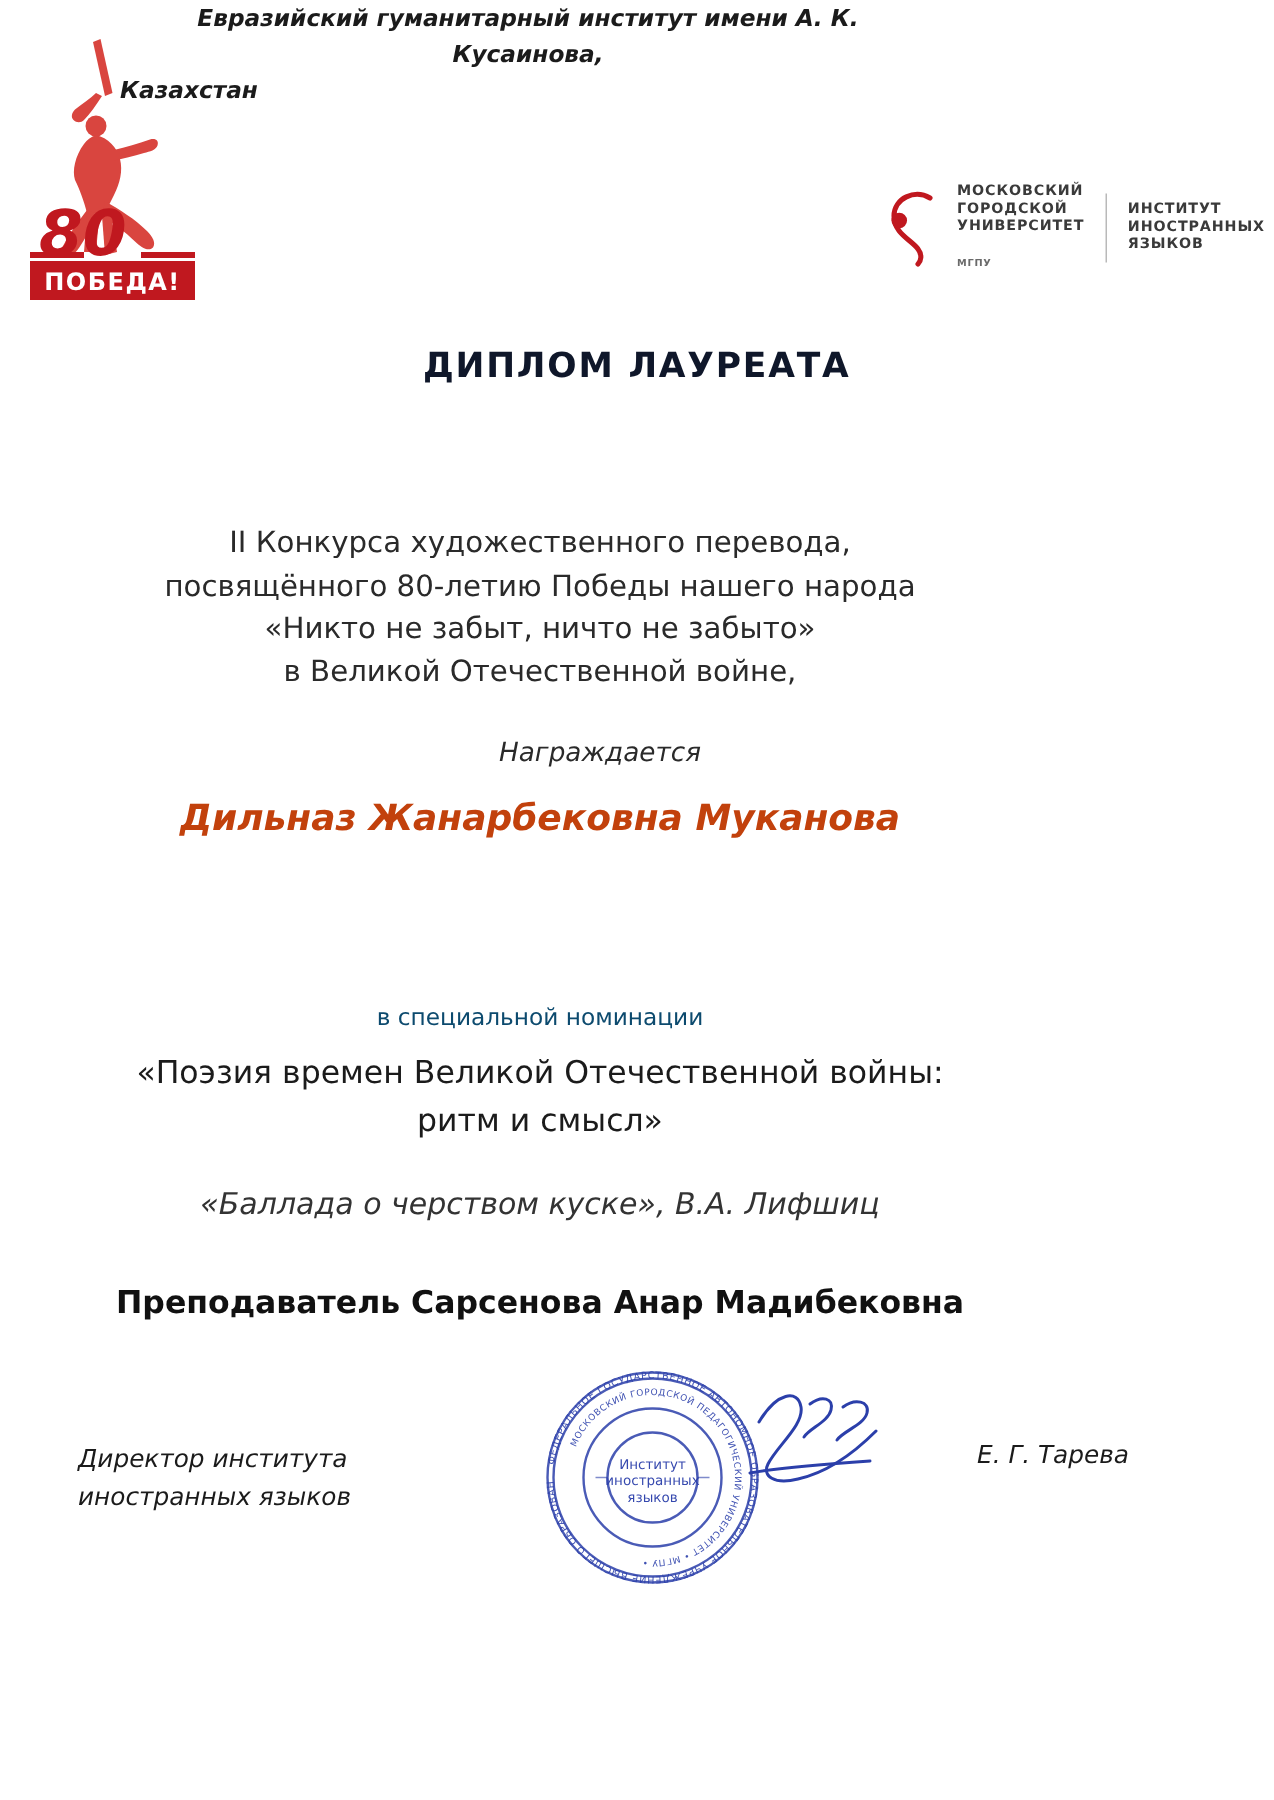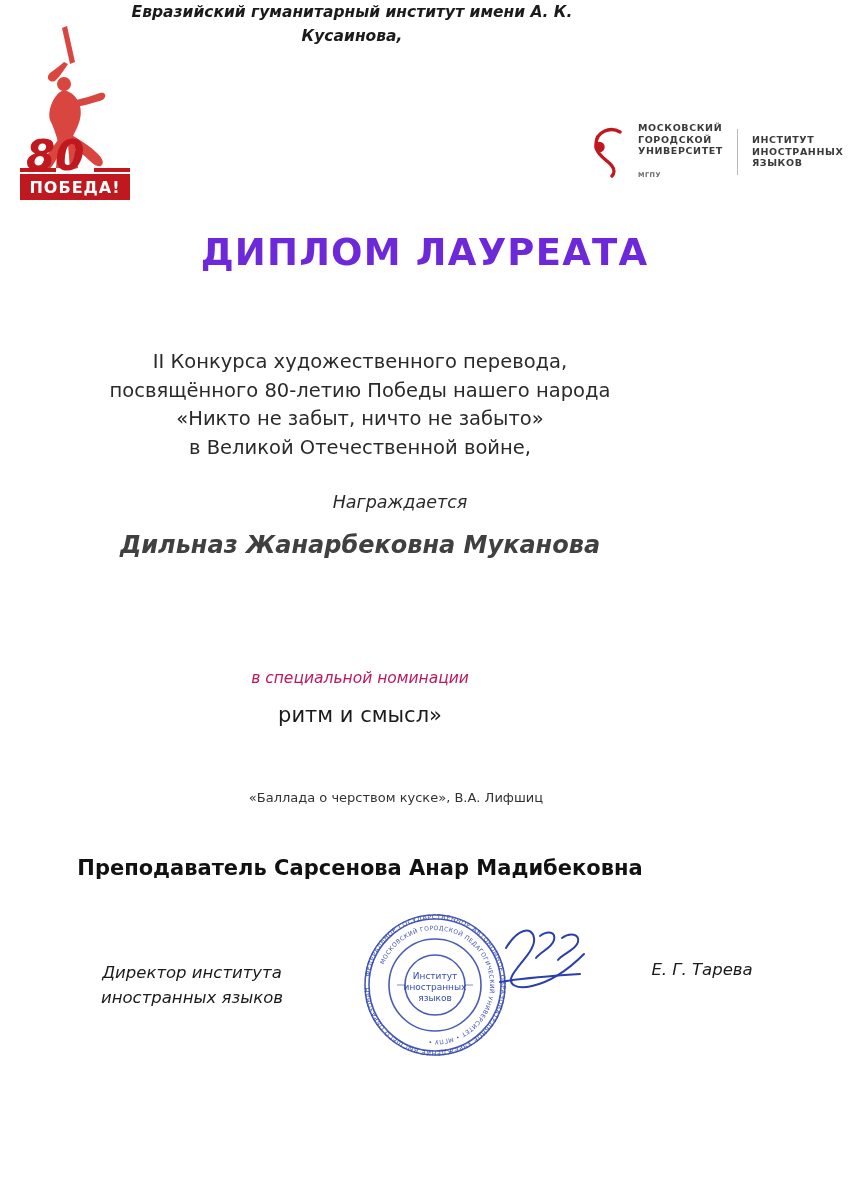--- a/index.html
+++ b/index.html
@@ -72,23 +72,23 @@
 
   
   .doc-title {
     position: absolute;
     top: 231px;
     left: 0;
     width: 849px;
     text-align: center;
     font-family: "DejaVu Sans", sans-serif;
     font-weight: bold;
-    font-size: 37px;
+    font-size: 23px;
     letter-spacing: 1.2px;
-    color: #6d28d9;
+    color: #0f172a;
   }
 
   
   .center-block {
     position: absolute;
     left: 0;
     width: 720px;
     text-align: center;
   }
   .contest {
@@ -102,21 +102,21 @@
     font-size: 17.5px;
     font-style: italic;
     color: #2a2a2a;
     margin-left: 40px;
   }
   .laureate-name {
     top: 531px;
     font-size: 24px;
     font-weight: bold;
     font-style: italic;
-    color: #404040;
+    color: #c2410c;
   }
   .affiliation {
     top: 583px;
     left: 0;
     width: 704px;
     padding: 0 80px;
     box-sizing: border-box;
     text-align: center;
     font-size: 15.5px;
     line-height: 24px;
@@ -125,49 +125,47 @@
     color: #1b1b1b;
   }
   .affiliation .line2 {
     display: block;
     text-align: left;
     padding-left: 0;
   }
   .nomination-label {
     top: 669px;
     font-size: 15.5px;
-    color: #be185d;
-    font-style: italic;
+    color: #0c4a6e;
   }
   .nomination-title {
     top: 699px;
     font-size: 21px;
     line-height: 32px;
     color: #1b1b1b;
   }
   .work {
     top: 790px;
-    font-size: 13px;
+    font-size: 20px;
+    font-style: italic;
     color: #333333;
-    padding-left: 36px;
   }
   .teacher {
     top: 856px;
     font-size: 21px;
     font-weight: bold;
     color: #111111;
   }
 
   
   .director-title {
     position: absolute;
     left: 52px;
     top: 960px;
     width: 280px;
-    text-align: center;
     font-size: 16.5px;
     line-height: 25px;
     font-style: italic;
     color: #1b1b1b;
   }
   .signer-name {
     position: absolute;
     right: 32px;
     top: 960px;
     width: 230px;
@@ -257,24 +255,26 @@
   <div>посвящённого 80-летию Победы нашего народа</div>
   <div>«Никто не забыт, ничто не забыто»</div>
   <div>в Великой Отечественной войне,</div>
 </div>
 
 <div class="center-block awarded-label">Награждается</div>
 <div class="center-block laureate-name">Дильназ Жанарбековна Муканова</div>
 
 <div class="affiliation">
   <div>Евразийский гуманитарный институт имени А. К. Кусаинова,</div>
+  <div class="line2">Казахстан</div>
 </div>
 
 <div class="center-block nomination-label">в специальной номинации</div>
 <div class="center-block nomination-title">
+  <div>«Поэзия времен Великой Отечественной войны:</div>
   <div>ритм и смысл»</div>
 </div>
 
 <div class="center-block work">«Баллада о черством куске», В.А. Лифшиц</div>
 
 <div class="center-block teacher">Преподаватель Сарсенова Анар Мадибековна</div>
 
 <div class="director-title">
   <div>Директор института</div>
   <div>иностранных языков</div>

